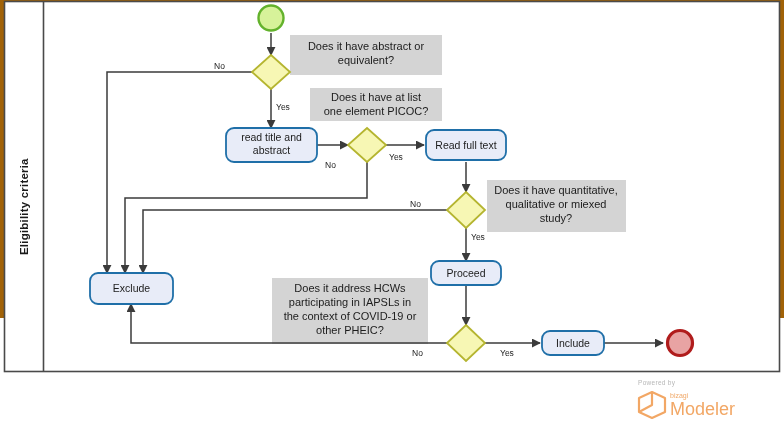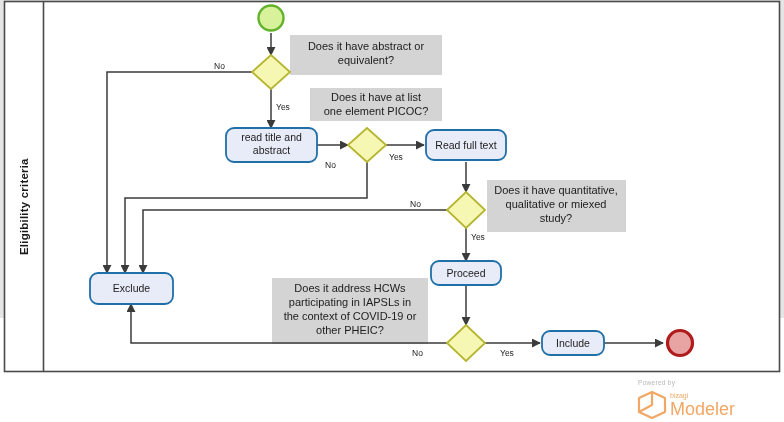--- a/index.html
+++ b/index.html
@@ -1,17 +1,17 @@
 <!DOCTYPE html>
 <html><head>
 <meta charset="utf-8">
 <style>
   html,body{margin:0;padding:0;background:#ffffff;}
   body{width:784px;height:422px;font-family:"Liberation Sans",sans-serif;overflow:hidden;}
-  #stage{position:relative;width:784px;height:318px;background:#e5e5e5;}
+  #stage{position:relative;width:784px;height:318px;background:#a16207;}
   svg{display:block;}
   .lane-label{font-weight:bold;font-size:11.5px;fill:#1a1a1a;letter-spacing:.2px;}
   .node-text{font-size:10.5px;fill:#1c1c1c;}
   .anno-text{font-size:11px;fill:#1c1c1c;}
   .edge-label{font-size:8.5px;fill:#1c1c1c;}
   .wm-sub{font-size:6.5px;fill:#b7b7b7;letter-spacing:.3px;}
   .wm-small{font-size:7px;fill:#f0a868;}
   .wm-big{font-size:18px;fill:#f2a765;}
 </style>
 </head>

